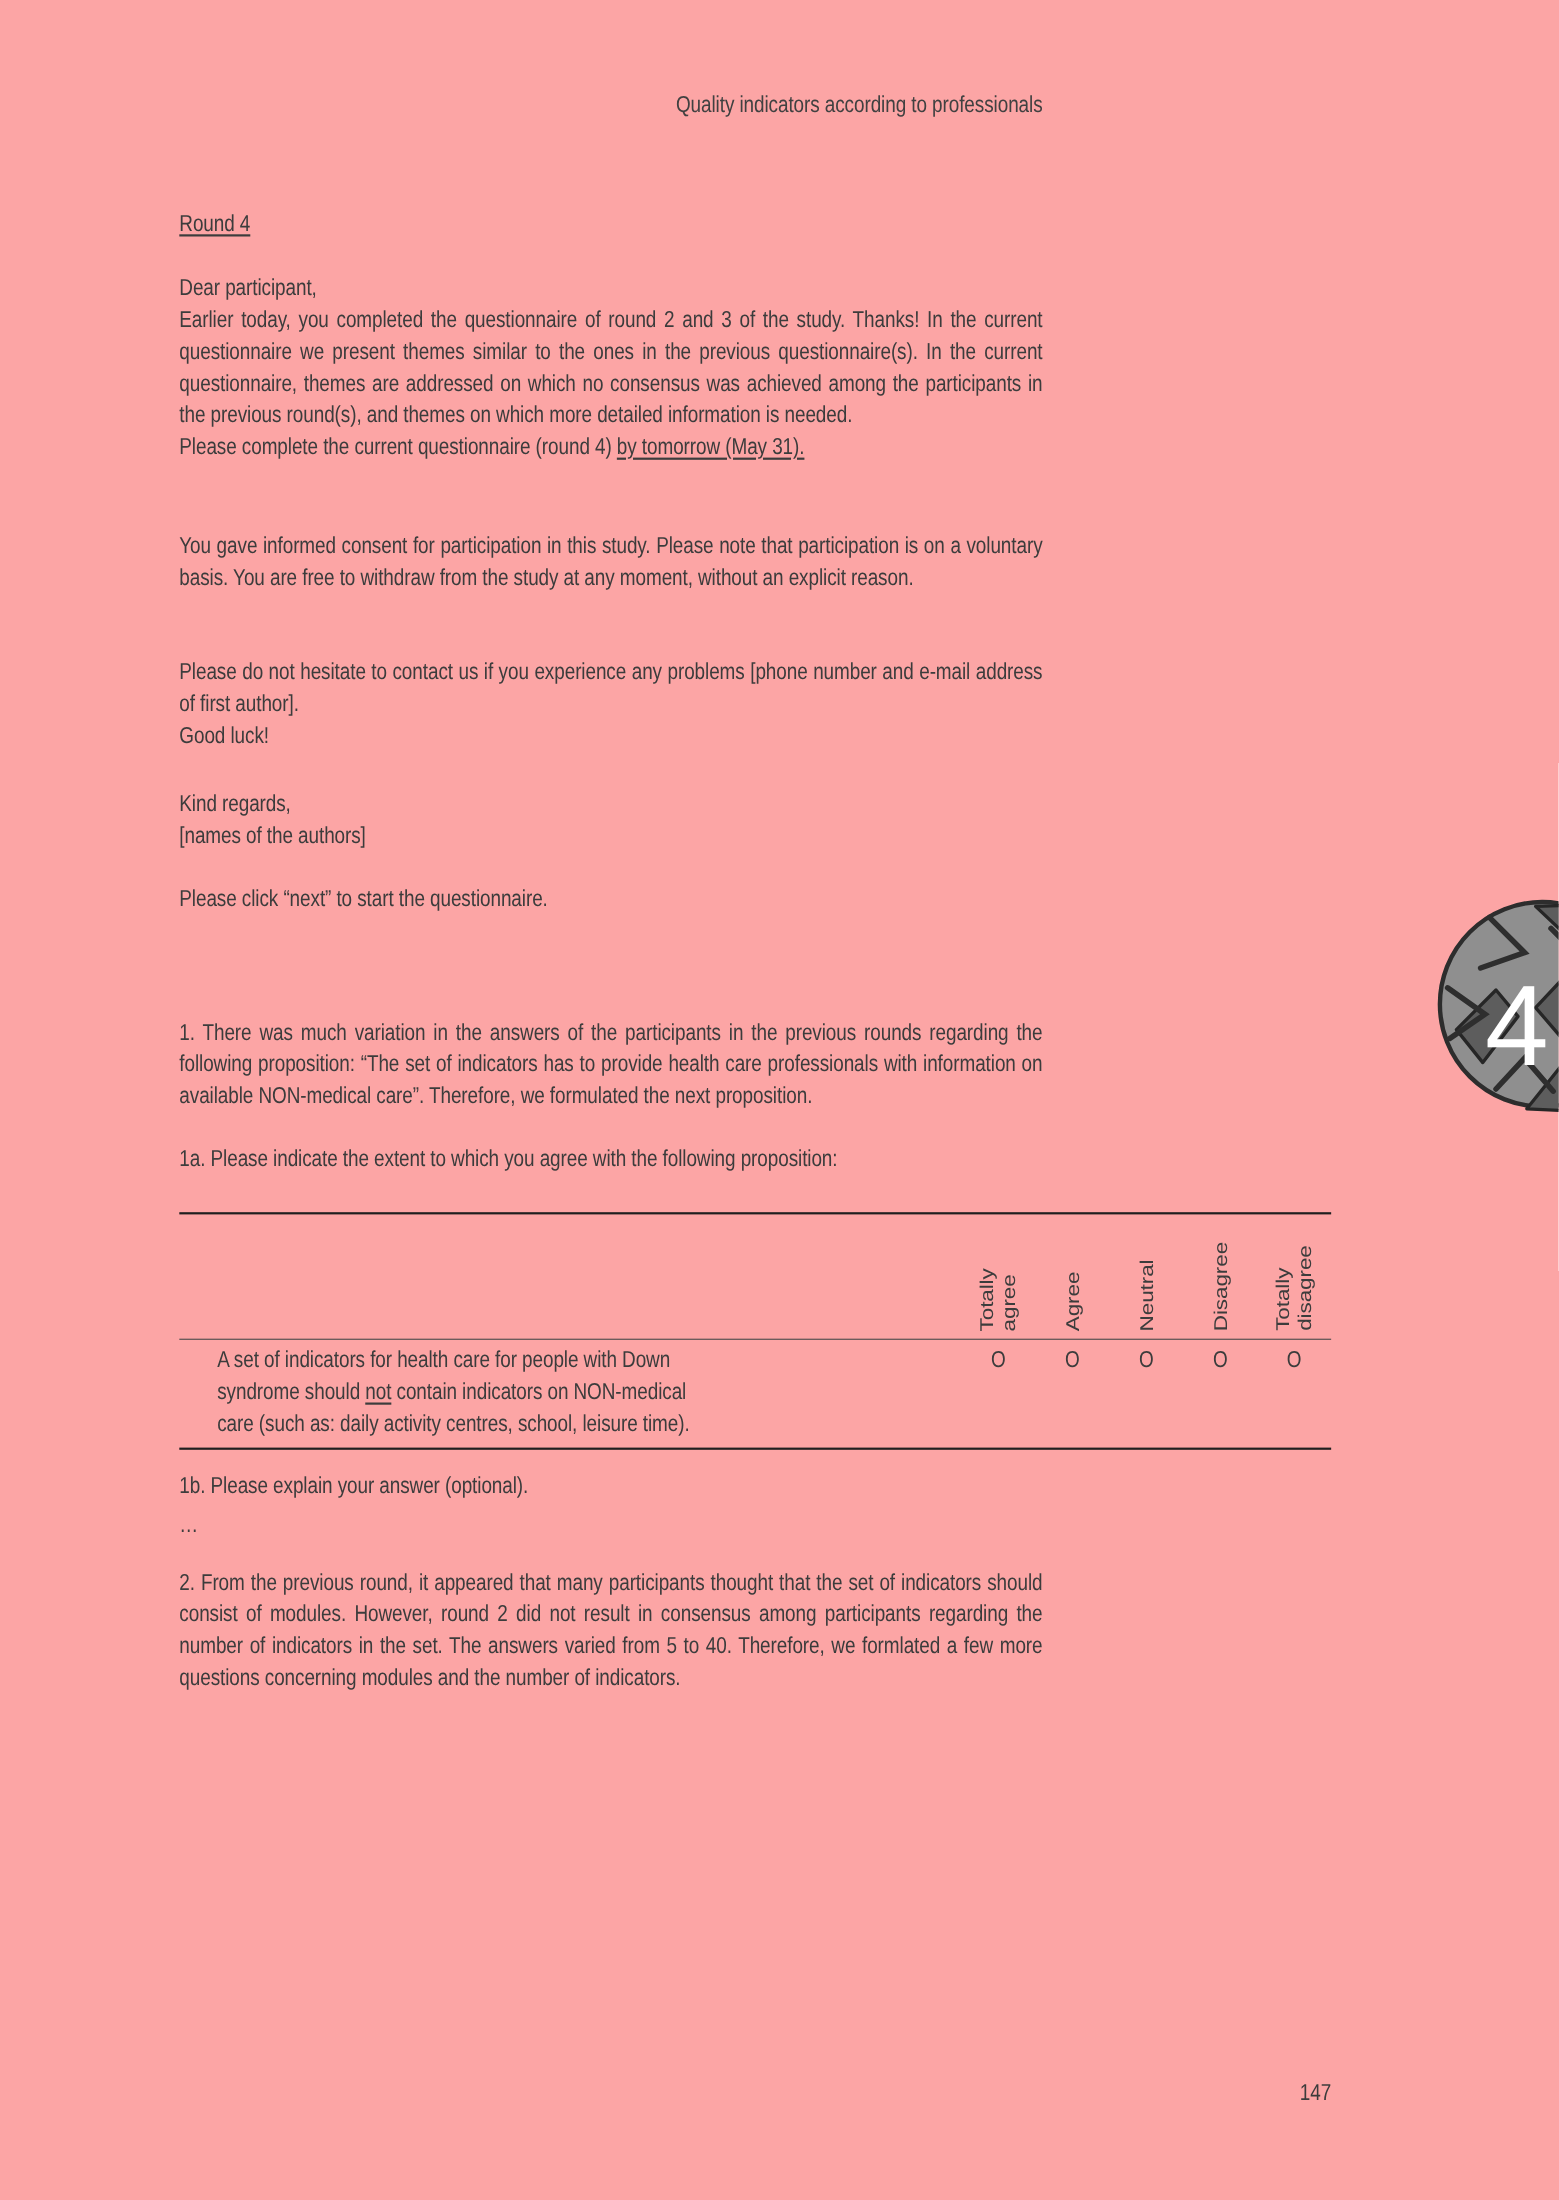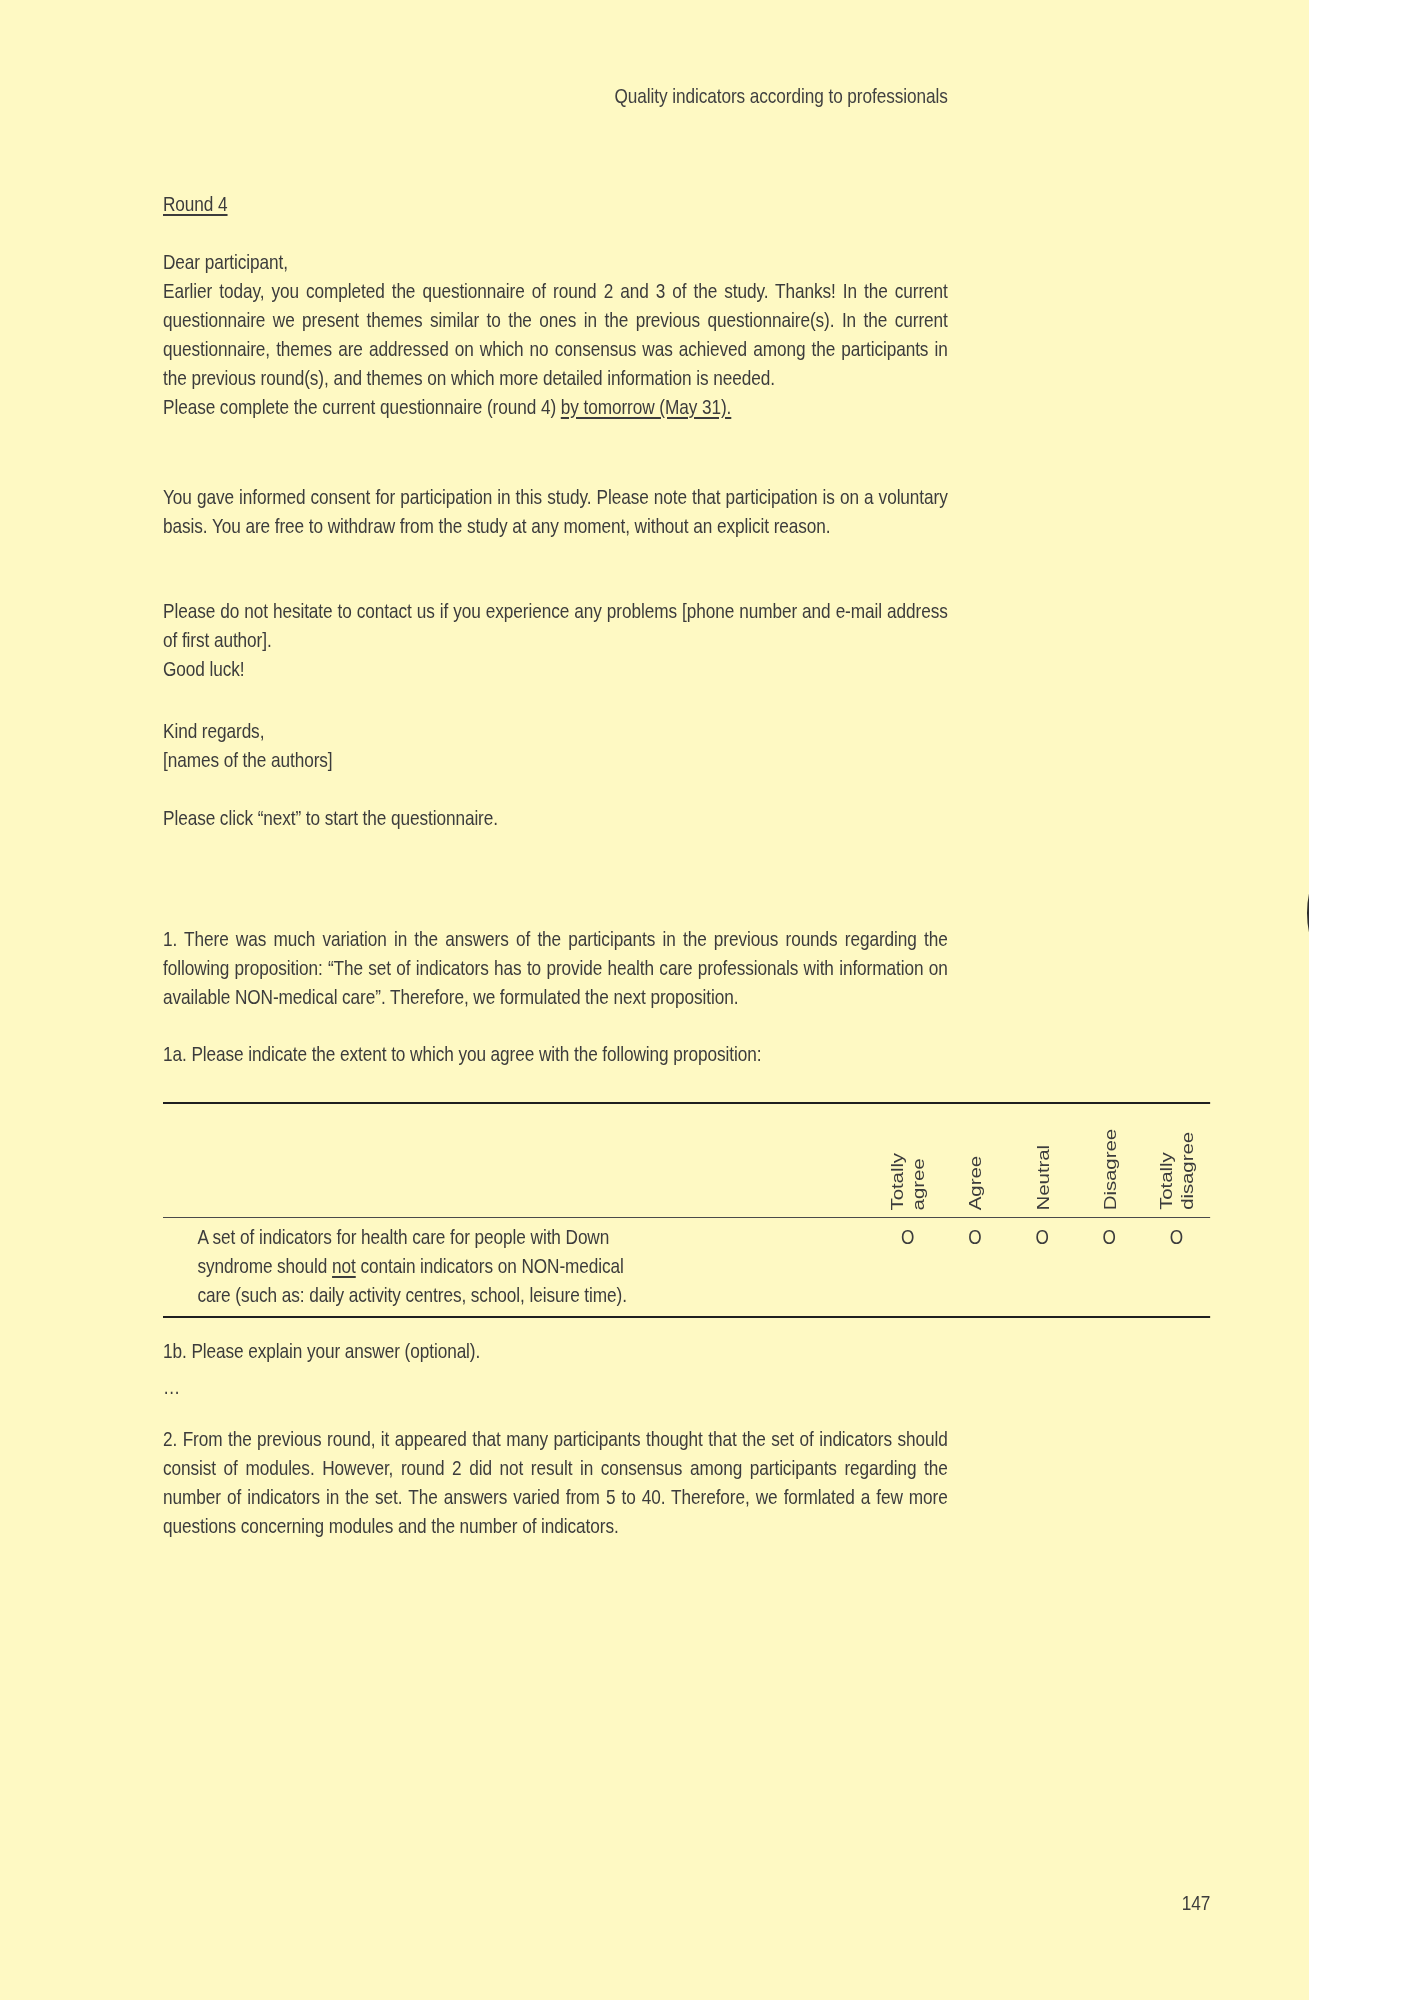--- a/index.html
+++ b/index.html
@@ -1,18 +1,18 @@
 <!DOCTYPE html>
 <html><head>
 <meta charset="utf-8">
 <style>
   html,body { margin:0; padding:0; background:#ffffff; }
   .page {
-    position:relative; width:1309px; height:2000px;
-    background:#fef9c3; overflow:hidden;
+    position:relative; width:1417px; height:2000px;
+    background:#fca5a5; overflow:hidden;
     font-family:"Liberation Sans","DejaVu Sans",sans-serif;
     color:#3c3c3c;
   }
   
   .txt {
     position:absolute; left:163px;
     transform:scaleX(0.82); transform-origin:0 0;
     font-size:21px; line-height:29px; letter-spacing:-0.1px;
   }
   .w-body { width:957px; }

